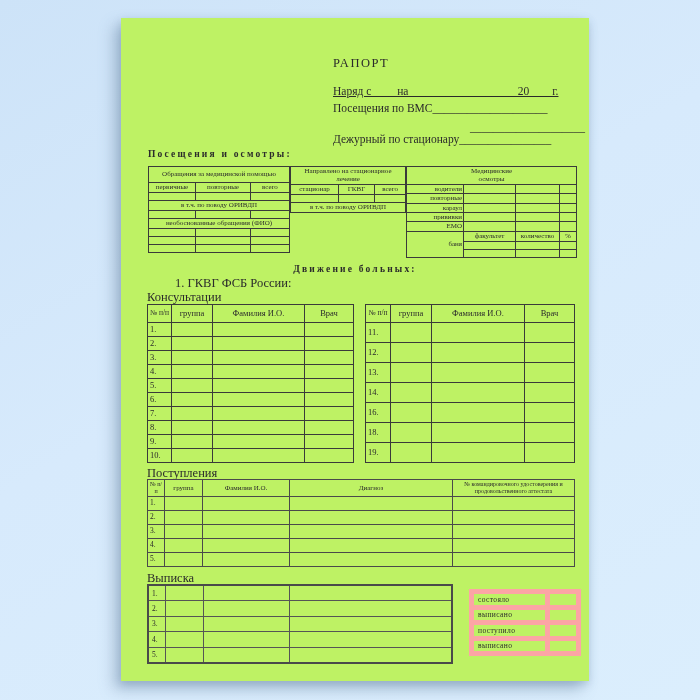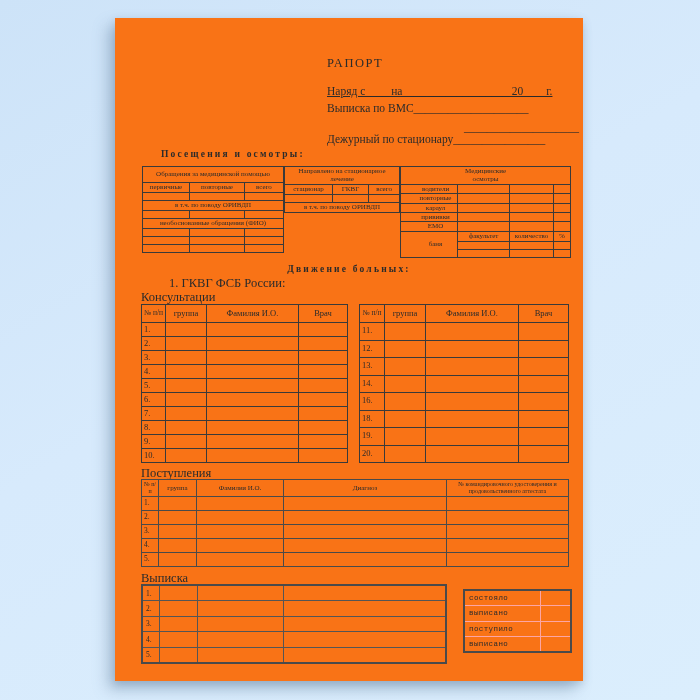--- a/index.html
+++ b/index.html
@@ -2,43 +2,43 @@
 <html><head>
 <meta charset="utf-8">
 <style>
   html,body{margin:0;padding:0;}
   body{
     width:700px;height:700px;position:relative;overflow:hidden;
     background:linear-gradient(150deg,#cde3f8 0%,#d7eafc 45%,#dbeefd 100%);
     font-family:"Liberation Serif","DejaVu Serif",serif;color:#2b2b2b;
   }
   .page{
-    position:absolute;left:115px;top:18px;width:468px;height:663px;background:#f97316;
+    position:absolute;left:121px;top:18px;width:468px;height:663px;background:#bef264;
     box-shadow:-7px 8px 14px rgba(95,125,155,.42),0 3px 8px rgba(95,125,155,.28);
   }
   .abs{position:absolute;}
   .doc-title{top:38px;left:212px;font-size:12.5px;letter-spacing:1.5px;}
   .hl1{top:67px;left:212px;width:252px;font-size:11.5px;text-decoration:underline;}
   .hl2{top:84px;left:212px;width:252px;font-size:11.5px;}
   .hl3{top:103px;left:212px;width:252px;font-size:11.5px;text-align:right;}
   .hl4{top:115px;left:212px;width:252px;font-size:11.5px;}
   .sec-spaced{font-size:9.5px;font-weight:600;letter-spacing:2.2px;}
-  .visits-label{top:131px;left:27px;margin-left:19px;}
+  .visits-label{top:131px;left:27px;}
   .visits-wrap{top:148px;left:27px;display:flex;align-items:flex-start;}
   table{border-collapse:collapse;table-layout:fixed;}
   .t{border:1.5px solid #2f2f2f;}
   .t th,.t td{border:1px solid #3a3a3a;font-size:7px;font-weight:normal;text-align:center;
     padding:0 1px;line-height:1.2;overflow:hidden;vertical-align:middle;}
   .t .h-title{height:16px;}
   .t .h-cols{height:10px;}
   .t .h-val{height:8px;}
   .t-requests{width:141px;}
   .t-referrals{width:115px;}
   .t-exams{width:170px;}
-  .t-exams .lbl{text-align:center;padding-left:14px;margin-top:8px;}
+  .t-exams .lbl{text-align:right;padding-left:14px;margin-top:8px;}
   .wrapnarrow{display:inline-block;width:58px;}
   .mov-label{top:246px;left:0;width:100%;text-align:center;}
   .hosp-heading{top:258px;left:54px;font-size:12.5px;}
   .blk-label{font-size:12.5px;}
   .consult-label{top:272px;left:26px;}
   .consult-wrap{top:286px;left:26px;display:flex;gap:11px;}
   .ct{border:1.5px solid #2f2f2f;}
   .ct th,.ct td{border:1px solid #3a3a3a;font-size:8.5px;font-weight:normal;padding:0 1px;line-height:1.15;vertical-align:middle;overflow:hidden;}
   .ct thead tr{height:18px;}
   .ct tbody tr{height:14px;}
@@ -55,33 +55,33 @@
   .at th.small{font-size:6px;}
   .at td.num{font-size:7.5px;text-align:left;padding-left:2px;}
   .dis-label{top:553px;left:26px;}
   .dis-table{top:566px;left:26px;}
   .dt{border:2px solid #4a4a4a;}
   .dt td{border:1px solid #555;padding:0 1px;vertical-align:middle;overflow:hidden;}
   .dt tbody tr{height:15.5px;}
   .dt td.num{font-size:7.5px;text-align:left;padding-left:3px;}
   .sum-table{top:571px;left:348px;}
   .st{border:2px solid #4a4a4a;}
-  .st td{border:1px solid #fca5a5;padding:0 12px;vertical-align:middle;overflow:hidden;font-family:Liberation Mono, monospace;}
+  .st td{border:5px solid #fca5a5;padding:0 12px;vertical-align:middle;overflow:hidden;}
   .st tbody tr{height:15.5px;}
   .st td.lbl{font-size:7.5px;letter-spacing:.4px;text-align:left;padding-left:4px;}
 </style>
 </head>
 <body>
 
 <div class="page">
 
   <div class="abs doc-title">РАПОРТ</div>
 
   <div class="abs hl1">Наряд с____ на____ ______________ 20____г.</div>
-  <div class="abs hl2">Выписка по ВМС____________________</div>
+  <div class="abs hl2">Посещения по ВМС____________________</div>
   <div class="abs hl4">Дежурный по стационару________________</div>
   <div class="abs hl3">____________________</div>
 
   <div class="abs sec-spaced visits-label">Посещения и осмотры:</div>
 
   <div class="abs visits-wrap">
 
     <table class="t t-requests">
       <colgroup>
           <col style="width:47px">
@@ -382,26 +382,20 @@
             <td></td>
           </tr>
 
           <tr>
             <td class="num">19.</td>
             <td></td>
             <td></td>
             <td></td>
           </tr>
 
-          <tr>
-            <td class="num">20.</td>
-            <td></td>
-            <td></td>
-            <td></td>
-          </tr>
         </tbody>
     </table>
   </div>
 
   <div class="abs blk-label adm-label">Поступления</div>
 
   <table class="abs at adm-table" style="width:427px">
     <colgroup>
         <col style="width:17px">
         <col style="width:38px">

